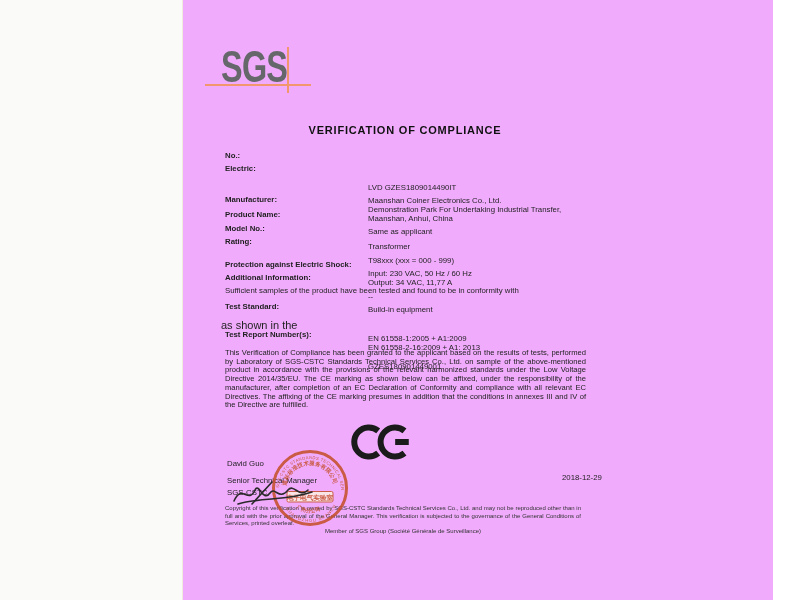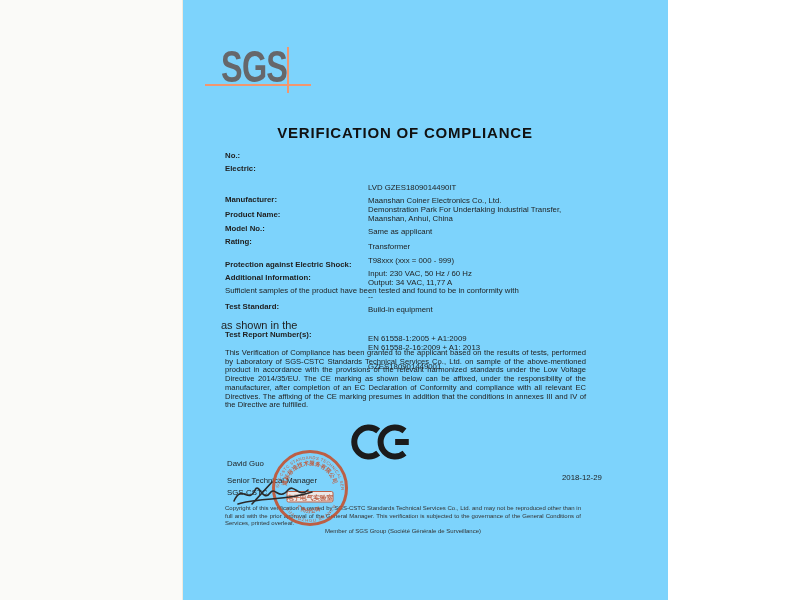--- a/index.html
+++ b/index.html
@@ -1,38 +1,38 @@
 <!DOCTYPE html>
 <html><head>
 <meta charset="utf-8">
 <style>
   html,body{margin:0;padding:0;background:#ffffff;}
   #canvas{
-    position:relative;width:668px;height:600px;overflow:hidden;
-    background:#7dd3fc;
+    position:relative;width:773px;height:600px;overflow:hidden;
+    background:#f0abfc;
     font-family:"Liberation Sans","DejaVu Sans",sans-serif;
     color:#1f1f1f;
     -webkit-font-smoothing:antialiased;
   }
   .scan-strip{position:absolute;left:0;top:0;width:182px;height:600px;background:#fafaf8;}
   .scan-edge{position:absolute;left:182px;top:0;width:1px;height:600px;background:#f0ebdf;}
 
   
   .logo-text{
     position:absolute;left:221px;top:44px;font-size:45px;line-height:45px;
     font-weight:700;letter-spacing:-1px;color:#66676a;
     transform:scaleX(0.72);transform-origin:left top;
   }
   .logo-vline{position:absolute;left:287px;top:47px;width:2px;height:46px;background:#f2966e;}
   .logo-hline{position:absolute;left:205px;top:84px;width:106px;height:2px;background:#f2966e;}
 
   
   .doc-title{
     position:absolute;left:225px;top:124px;width:360px;text-align:center;
-    font-size:15px;font-weight:700;letter-spacing:0.8px;color:#111;
+    font-size:11px;font-weight:700;letter-spacing:0.8px;color:#111;
   }
 
   
   .frow{position:absolute;left:225px;width:360px;font-size:7.8px;line-height:9px;}
   .frow .lbl{position:absolute;left:0;top:0;width:140px;font-weight:bold;}
   .frow .val{position:absolute;left:143px;top:0;width:217px;margin-top:32px;}
   .r0{top:151px}.r1{top:164px}.r2{top:195px}.r3{top:210px}
   .r4{top:224px}.r5{top:237px}.r6{top:260px}.r7{top:273px}
   .note-line{position:absolute;left:225px;top:286px;width:380px;font-size:7.8px;line-height:9px;}
   .r8{top:302px}

